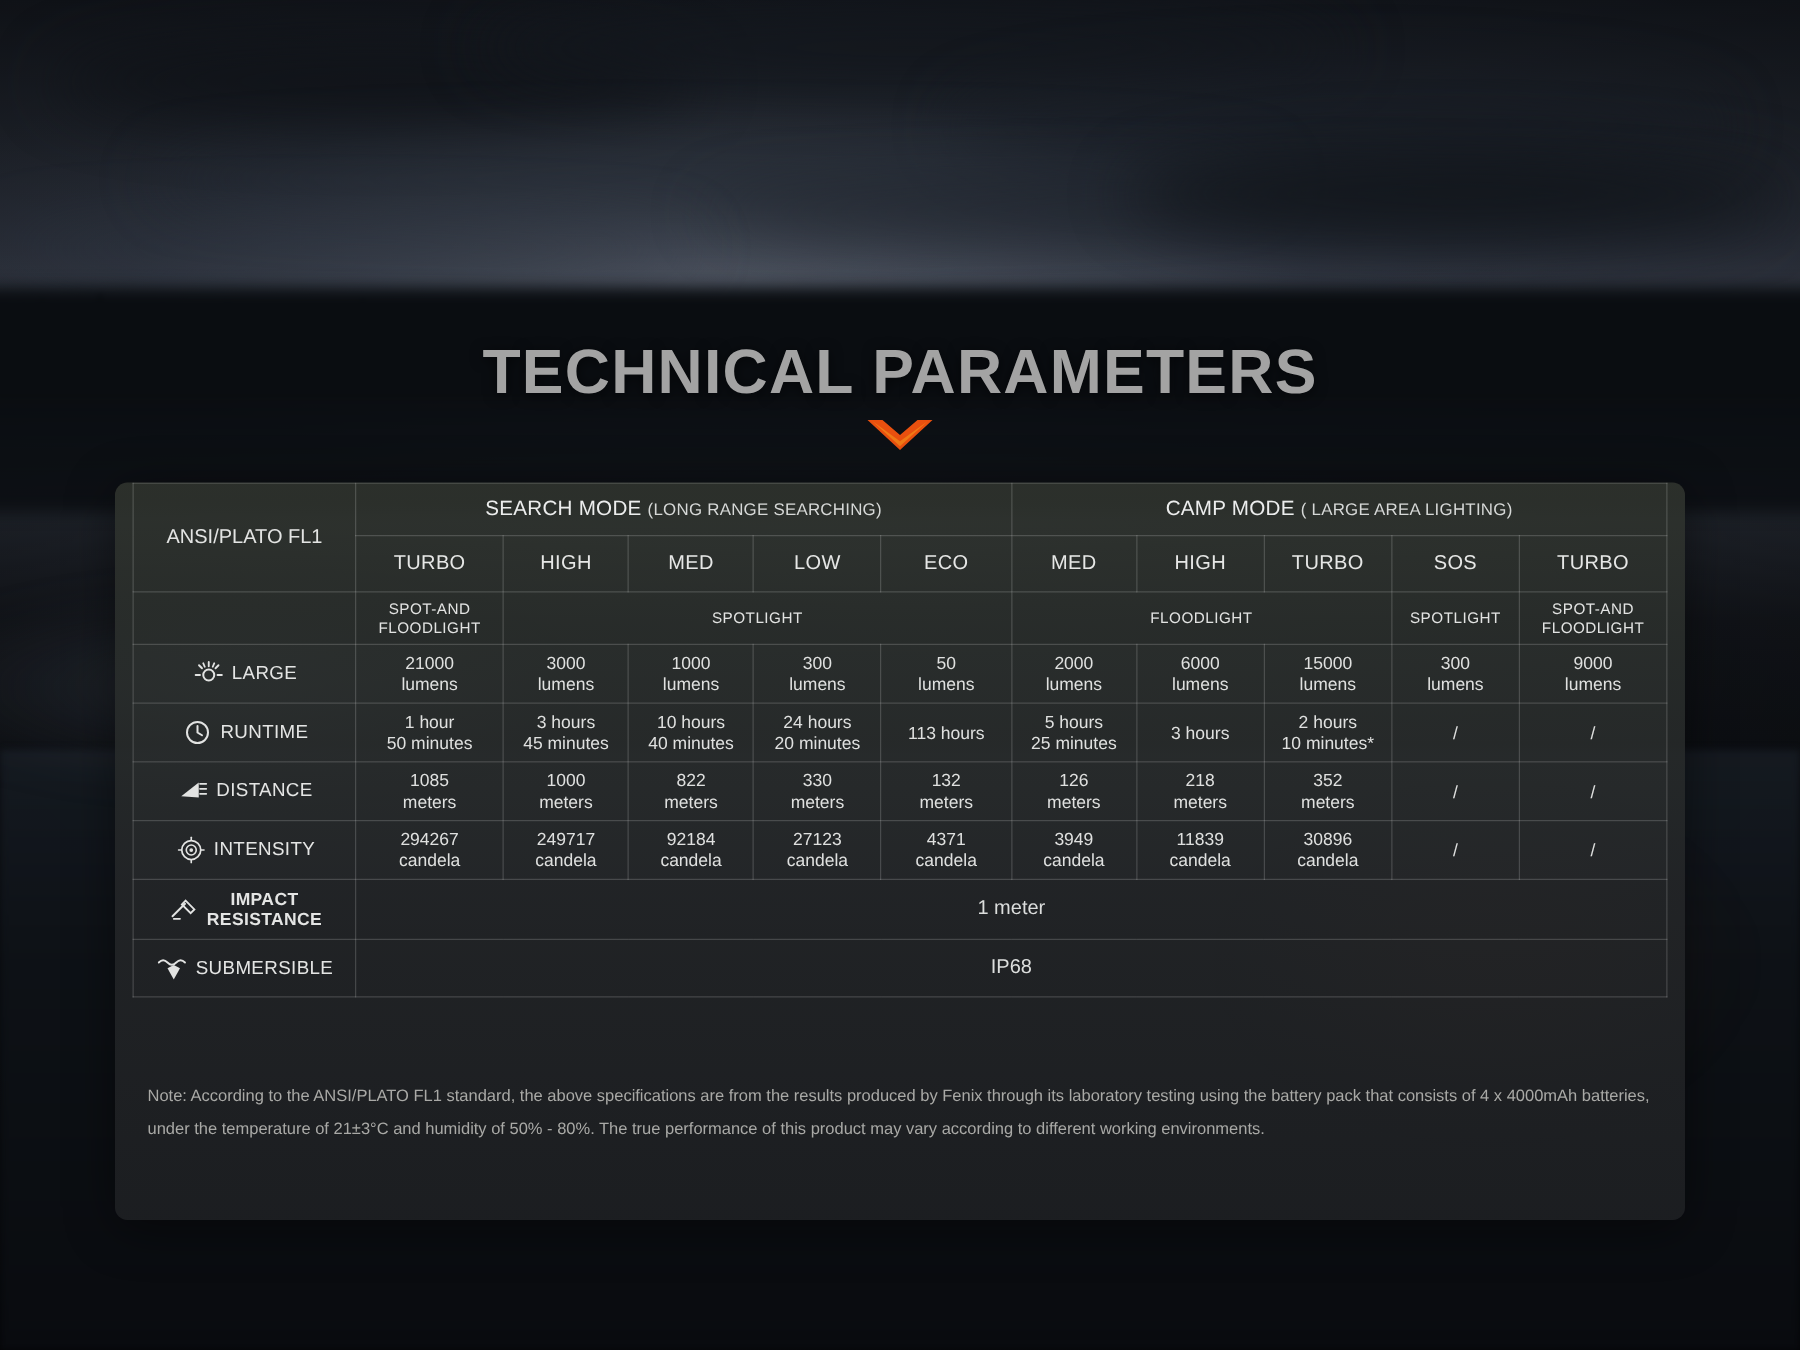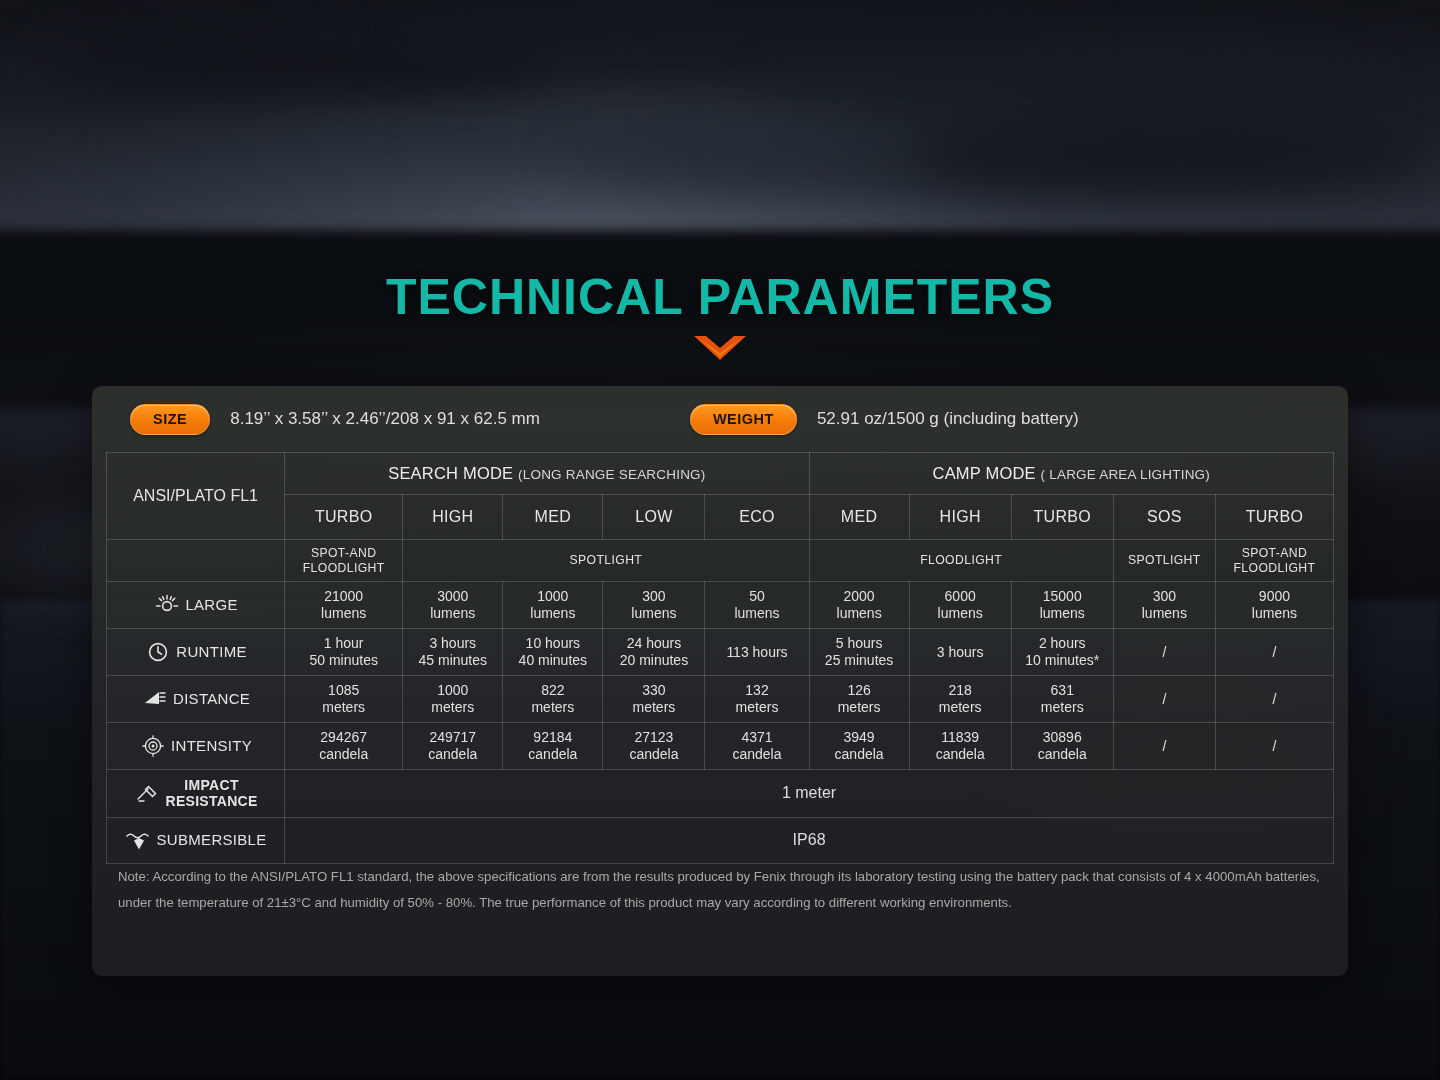--- a/index.html
+++ b/index.html
@@ -98,21 +98,21 @@
 
   
   .title {
     position: absolute;
     top: 268px;
     left: 0; right: 0;
     text-align: center;
     font-size: 50px;
     font-weight: bold;
     letter-spacing: 1px;
-    color: #14b8a6;
+    color: #a3a3a3;
     text-shadow: 0 2px 10px rgba(0,0,0,.6);
     font-family: "Liberation Sans", sans-serif;
   }
   .chevron {
     position: absolute;
     top: 334px;
     left: 0; right: 0;
     display: flex;
     justify-content: center;
   }
@@ -268,27 +268,20 @@
 
   <div class="chevron">
     <svg width="56" height="30" viewBox="0 0 56 30">
       <path d="M2 2 L28 26 L54 2 L42 2 L28 14 L14 2 Z" fill="#e8500f"></path>
       <path d="M6 3 L28 23 L50 3 L28 19 Z" fill="#f07a16"></path>
     </svg>
   </div>
 
   <div class="panel">
 
-    <div class="hdr">
-      <span class="pill">SIZE</span>
-      <span class="val">8.19’’ x 3.58’’ x 2.46’’/208 x 91 x 62.5 mm</span>
-      <span class="gap"></span>
-      <span class="pill">WEIGHT</span>
-      <span class="val">52.91 oz/1500 g (including battery)</span>
-    </div>
 
     <table class="spec">
       <colgroup>
         <col style="width:178px">
         <col style="width:118px">
           <col style="width:100px">
           <col style="width:100px">
           <col style="width:102px">
           <col style="width:104px">
         <col style="width:100px">
@@ -392,21 +385,21 @@
             </svg>
           </span><span class="txt">DISTANCE</span>
         </td>
         <td class="datacell"><span>1085</span><span class="l2">meters</span></td>
         <td class="datacell"><span>1000</span><span class="l2">meters</span></td>
         <td class="datacell"><span>822</span><span class="l2">meters</span></td>
         <td class="datacell"><span>330</span><span class="l2">meters</span></td>
         <td class="datacell"><span>132</span><span class="l2">meters</span></td>
         <td class="datacell"><span>126</span><span class="l2">meters</span></td>
         <td class="datacell"><span>218</span><span class="l2">meters</span></td>
-        <td class="datacell"><span>631</span><span class="l2">meters</span></td>
+        <td class="datacell"><span>352</span><span class="l2">meters</span></td>
         <td class="datacell"><span>/</span><span class="l2"></span></td>
         <td class="datacell"><span>/</span><span class="l2"></span></td>
       </tr>
 
       <tr class="tr-row">
         <td class="rowlabel">
           <span class="ico">
             <svg width="22" height="22" viewBox="0 0 22 22">
               <circle cx="11" cy="11" r="7.6" fill="none" stroke="#e2e3e2" stroke-width="1.4"></circle>
               <circle cx="11" cy="11" r="4" fill="none" stroke="#e2e3e2" stroke-width="1.3"></circle>

